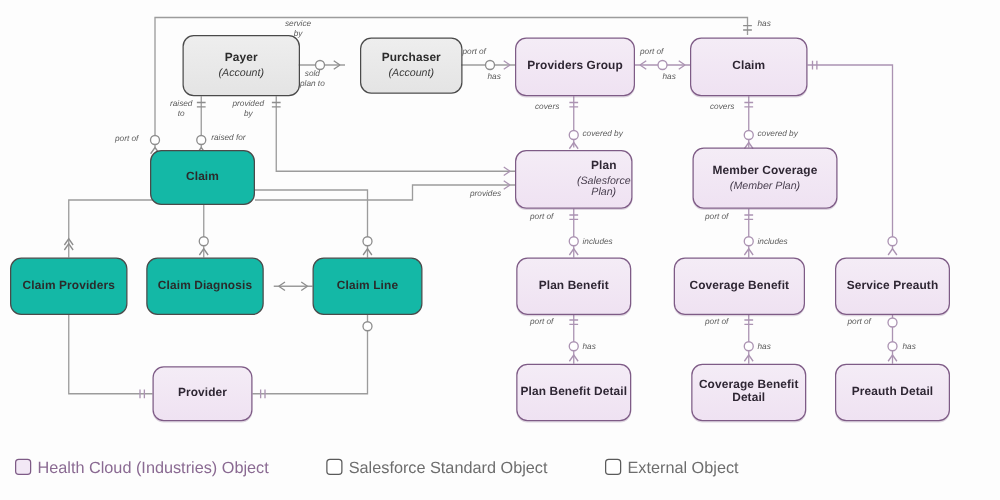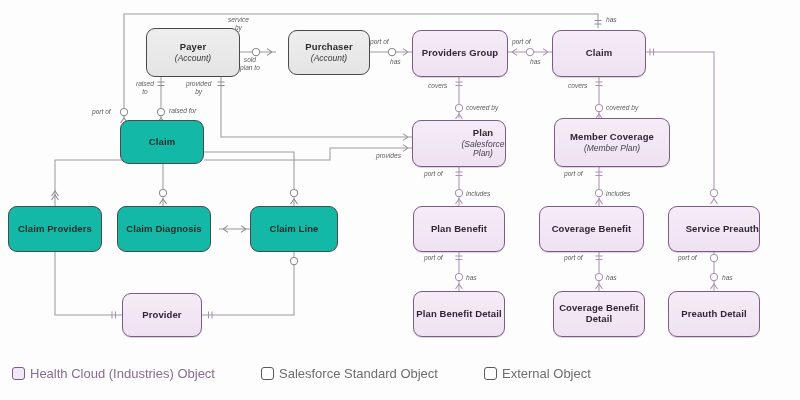--- a/index.html
+++ b/index.html
@@ -222,21 +222,21 @@
   </div>
 
   <div class="node hc" style="left:413px;top:206px;width:92px;height:46px;">
     <span class="t1">Plan Benefit</span>
   </div>
 
   <div class="node hc" style="left:539px;top:206px;width:105px;height:46px;">
     <span class="t1">Coverage Benefit</span>
   </div>
 
-  <div class="node hc" style="left:668px;top:206px;width:92px;height:46px;align-items:flex-end;">
+  <div class="node hc" style="left:668px;top:206px;width:92px;height:46px;">
     <span class="t1">Service Preauth</span>
   </div>
 
   <div class="node hc" style="left:122px;top:293px;width:80px;height:44px;">
     <span class="t1">Provider</span>
   </div>
 
   <div class="node hc" style="left:413px;top:291px;width:92px;height:46px;">
     <span class="t1">Plan Benefit Detail</span>
   </div>

